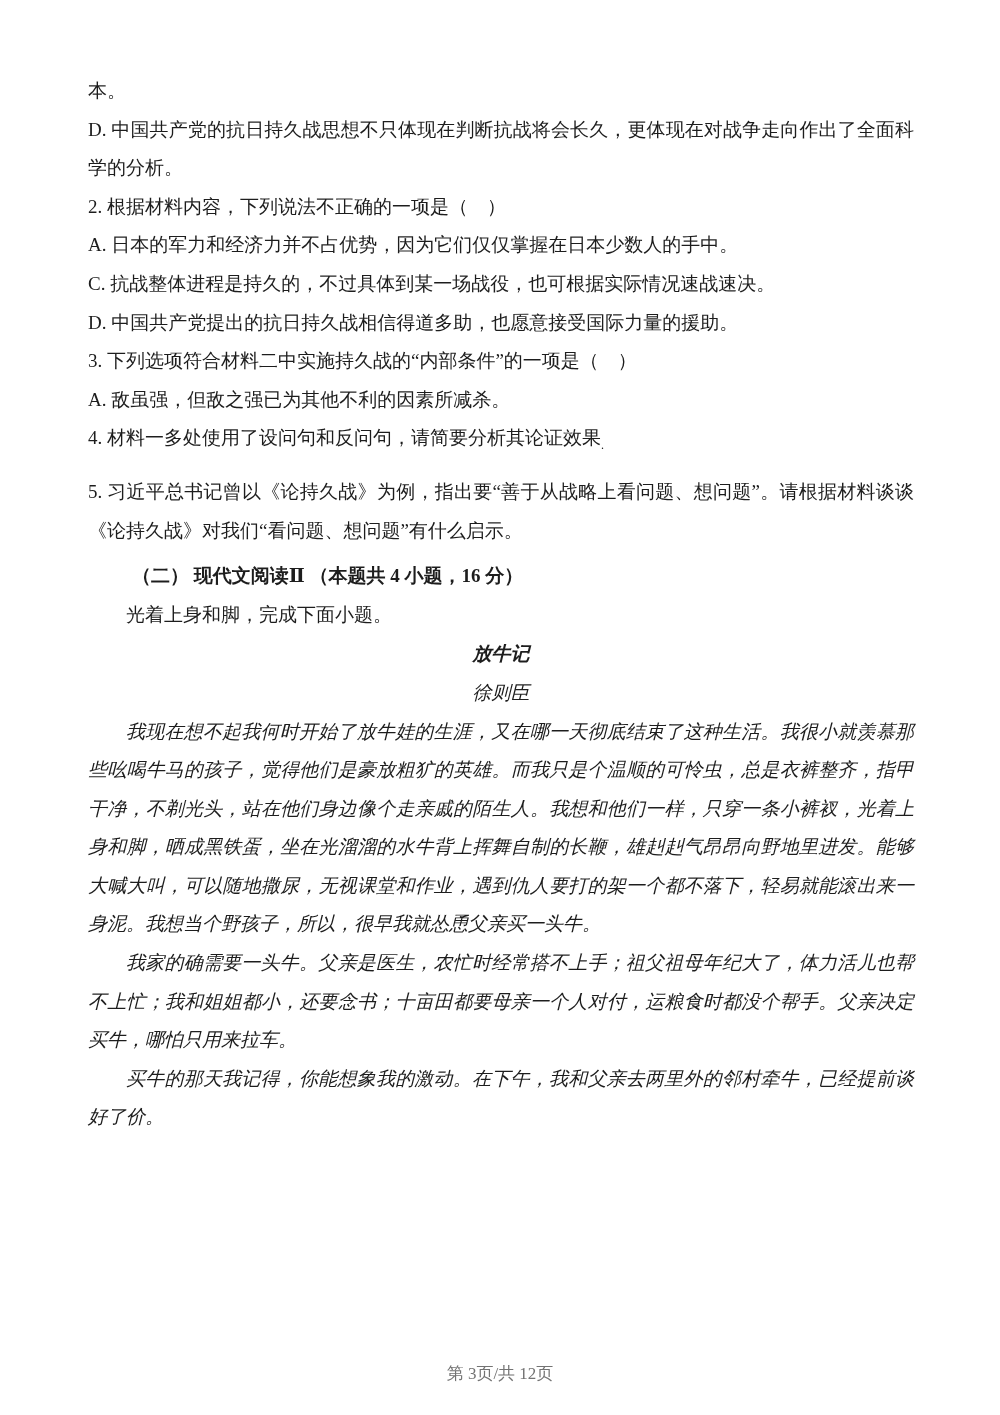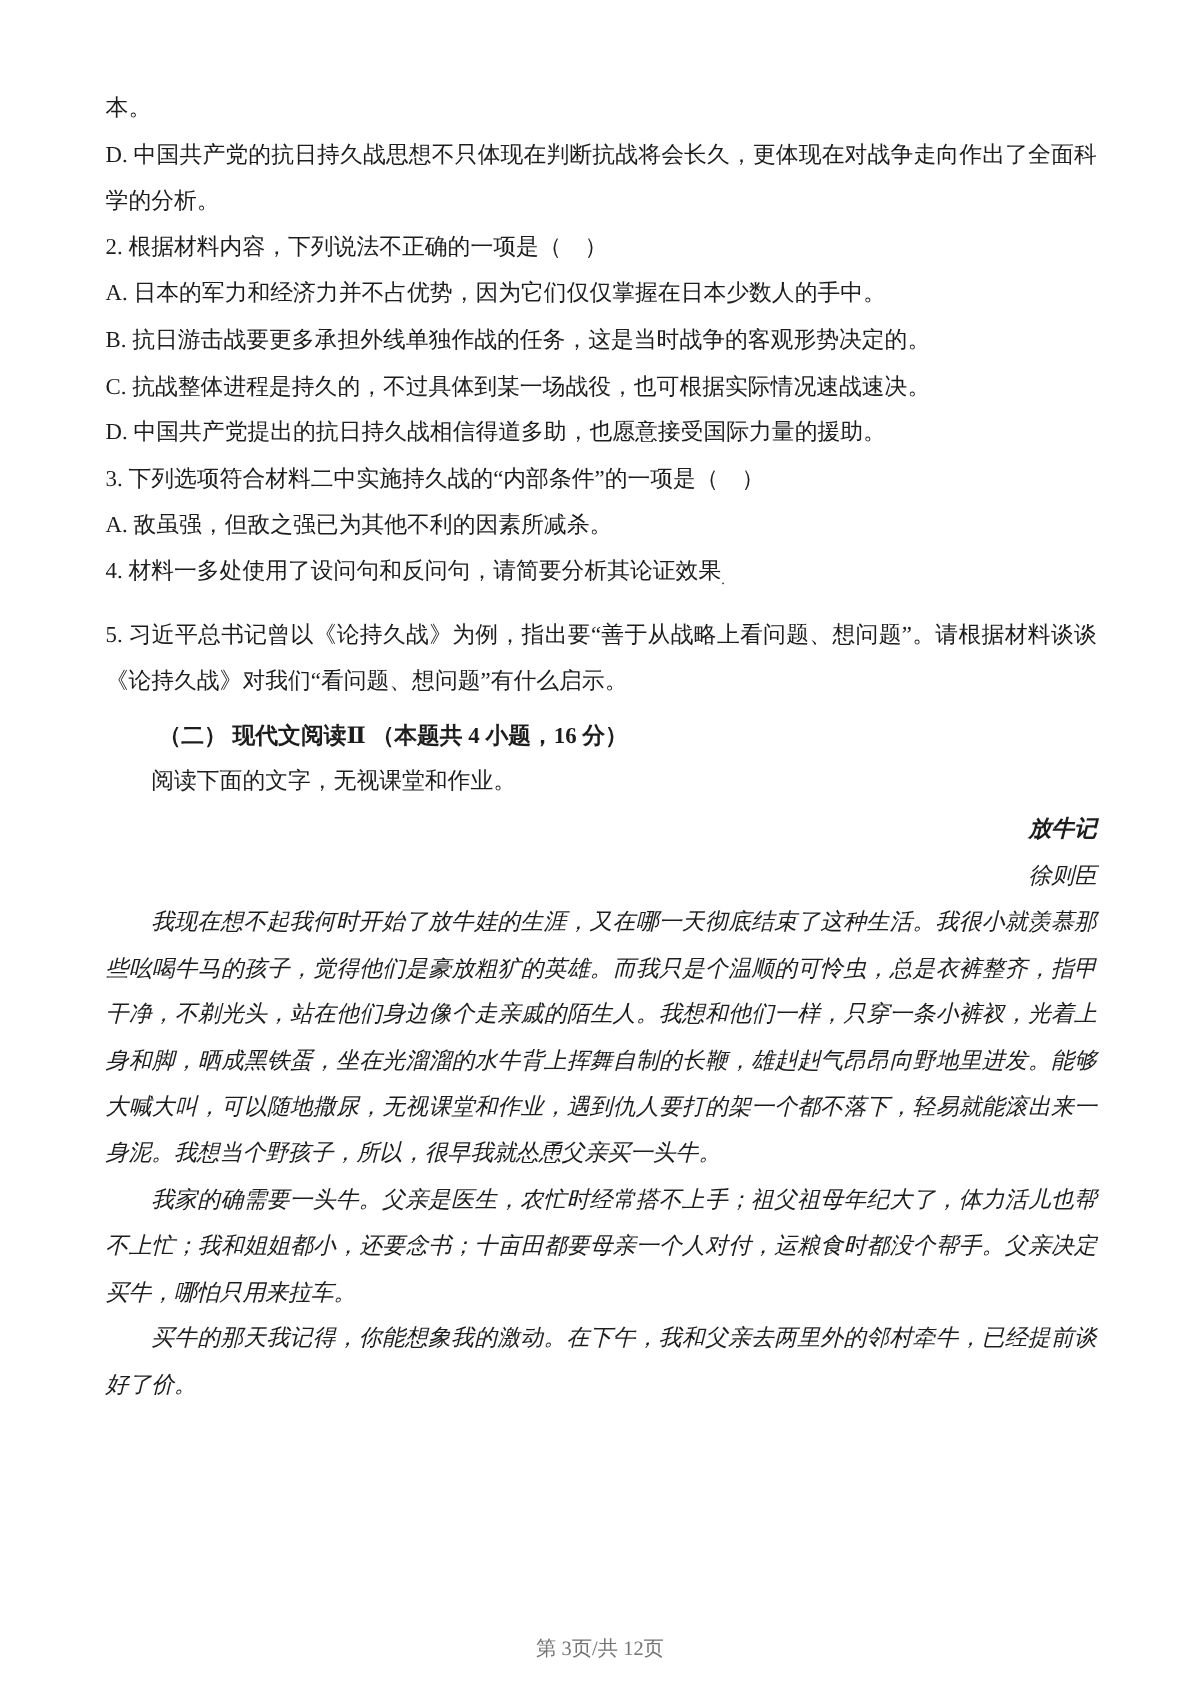--- a/index.html
+++ b/index.html
@@ -34,21 +34,21 @@
   .section-heading {
     font-weight: bold;
     padding-left: 44px;
     text-align: left;
     margin-top: 7px !important;
   }
   .q5-block {
     margin-top: 8px !important;
   }
   .center {
-    text-align: right;
+    text-align: center;
   }
   .kai {
     font-family: "DejaVu Serif", serif;
     font-style: italic;
   }
   .essay-title {
     font-weight: bold;
   }
   .sub-period {
     font-size: 12px;
@@ -69,34 +69,33 @@
 
 <div class="page">
   <div class="content">
 
     <p>本。</p>
 
     <p>D. 中国共产党的抗日持久战思想不只体现在判断抗战将会长久，更体现在对战争走向作出了全面科学的分析。</p>
 
     <p>2. 根据材料内容，下列说法不正确的一项是（　）</p>
     <p>A. 日本的军力和经济力并不占优势，因为它们仅仅掌握在日本少数人的手中。</p>
-    <p>B. 抗日游击战要更多承担外线单独作战的任务，这是当时战争的客观形势决定的。</p>
     <p>C. 抗战整体进程是持久的，不过具体到某一场战役，也可根据实际情况速战速决。</p>
     <p>D. 中国共产党提出的抗日持久战相信得道多助，也愿意接受国际力量的援助。</p>
 
     <p>3. 下列选项符合材料二中实施持久战的“内部条件”的一项是（　）</p>
     <p>A. 敌虽强，但敌之强已为其他不利的因素所减杀。</p>
 
     <p><span>4. 材料一多处使用了设问句和反问句，请简要分析其论证效果</span><span class="sub-period">.</span></p>
 
     <p class="q5-block">5. 习近平总书记曾以《论持久战》为例，指出要“善于从战略上看问题、想问题”。请根据材料谈谈《论持久战》对我们“看问题、想问题”有什么启示。</p>
 
     <p class="section-heading">（二） 现代文阅读Ⅱ （本题共 4 小题，16 分）</p>
 
-    <p class="indent">阅读下面的文字，无视课堂和作业。</p>
+    <p class="indent">光着上身和脚，完成下面小题。</p>
 
     <p class="center kai essay-title">放牛记</p>
     <p class="center kai">徐则臣</p>
 
     <p class="indent kai">我现在想不起我何时开始了放牛娃的生涯，又在哪一天彻底结束了这种生活。我很小就羡慕那些吆喝牛马的孩子，觉得他们是豪放粗犷的英雄。而我只是个温顺的可怜虫，总是衣裤整齐，指甲干净，不剃光头，站在他们身边像个走亲戚的陌生人。我想和他们一样，只穿一条小裤衩，光着上身和脚，晒成黑铁蛋，坐在光溜溜的水牛背上挥舞自制的长鞭，雄赳赳气昂昂向野地里进发。能够大喊大叫，可以随地撒尿，无视课堂和作业，遇到仇人要打的架一个都不落下，轻易就能滚出来一身泥。我想当个野孩子，所以，很早我就怂恿父亲买一头牛。</p>
     <p class="indent kai">我家的确需要一头牛。父亲是医生，农忙时经常搭不上手；祖父祖母年纪大了，体力活儿也帮不上忙；我和姐姐都小，还要念书；十亩田都要母亲一个人对付，运粮食时都没个帮手。父亲决定买牛，哪怕只用来拉车。</p>
     <p class="indent kai">买牛的那天我记得，你能想象我的激动。在下午，我和父亲去两里外的邻村牵牛，已经提前谈好了价。</p>
 
   </div>
 

